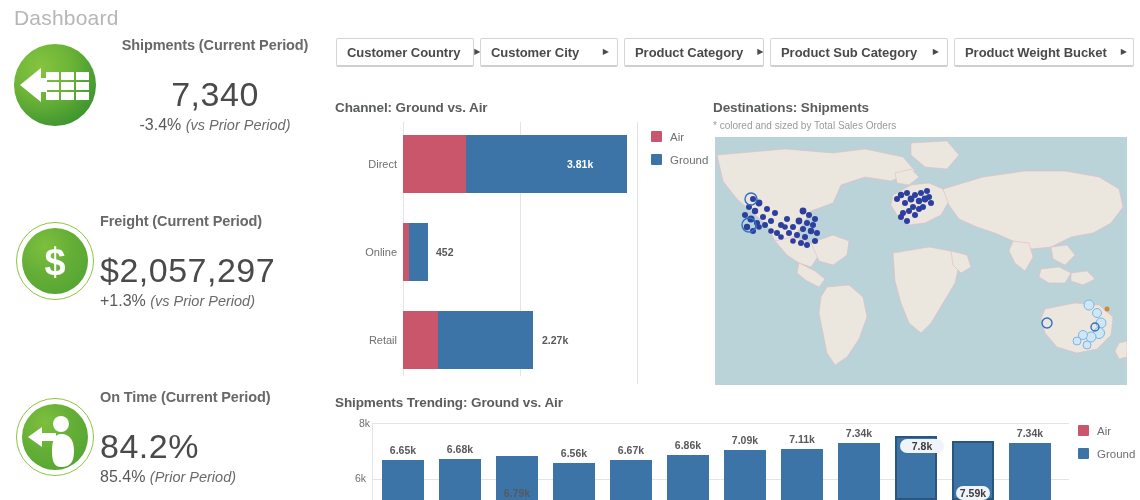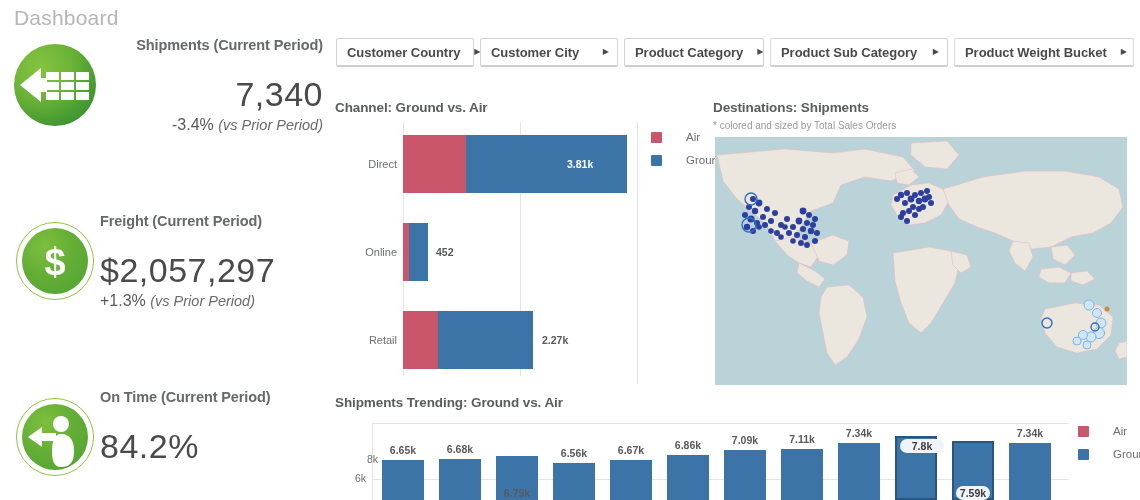--- a/index.html
+++ b/index.html
@@ -32,21 +32,21 @@
     font-size: 34px; color: #4a4a4a; font-weight: 400;
     line-height: 42px; letter-spacing: .5px; margin-top: 19px;
   }
   .kpi-delta { font-size: 16px; color: #59595b; line-height: 20px; }
   .kpi-delta i { font-size: 14.5px; color: #6a6a6c; }
 
   #kpi-shipments { left: 0; top: 36px; }
   #kpi-freight   { left: 0; top: 212px; }
   #kpi-ontime    { left: 0; top: 388px; }
 
-  #kpi-shipments .kpi-text { text-align: right; left: 93px; }
+  #kpi-shipments .kpi-text { text-align: center; left: 100px; }
   #kpi-freight  .kpi-text { left: 100px; }
   #kpi-ontime   .kpi-text { left: 100px; }
 
   
   .circ {
     position: absolute; left: 0; top: 0; width: 82px; height: 82px;
     border-radius: 50%;
   }
   .grad-circle {
     background: radial-gradient(circle at 32% 28%, #86c440 0%, #6cb437 38%, #3f9530 78%, #34862c 100%);
@@ -93,21 +93,21 @@
   .seg-air { background: #c9566b; }
   .seg-ground { background: #3d74a8; }
   .hbar-out-label {
     position: absolute; font-size: 10.5px; font-weight: bold; color: #58595b;
   }
   .hbar-in-label {
     position: absolute; font-size: 10.5px; font-weight: bold; color: #ffffff;
   }
 
   .legend { position: absolute; }
-  .legend-row { display: flex; align-items: center; margin-bottom: 11px; gap: 16px; }
+  .legend-row { display: flex; align-items: flex-start; margin-bottom: 11px; }
   .legend-sw { width: 11px; height: 11px; border-radius: 1px; margin-right: 8px; }
   .legend-lb { font-size: 11.5px; color: #6d6f71; }
 
   
   #map-title { left: 713px; top: 100px; }
   #map-sub { left: 713px; top: 120px; }
   #map-frame {
     left: 715px; top: 137px; width: 412px; height: 248px;
     overflow: hidden; background: #b9d3d8;
   }
@@ -183,20 +183,21 @@
       <div class="inner-circle"></div>
       <svg width="82" height="82" viewBox="0 0 82 82" style="position:absolute;left:0;top:0;">
         <path d="M14 41 L28 31 L28 37 L42 37 L42 45 L28 45 L28 51 Z" fill="#ffffff"></path>
         <circle cx="47" cy="28" r="8" fill="#ffffff"></circle>
         <path d="M47 38 C57 38 60 46 60 55 C60 65 57 71 47 71 C40 71 38 65 38 55 C38 46 40 38 47 38 Z" fill="#ffffff"></path>
       </svg>
     </div>
     <div class="kpi-text">
       <div class="kpi-label">On Time (Current Period)</div>
       <div class="kpi-value">84.2%</div>
+      <div class="kpi-delta"><span>85.4%</span> <i>(Prior Period)</i></div>
     </div>
   </div>
 
   <div id="filters">
     <div class="filter" style="width:138px">
       <span class="lbl">Customer Country</span>
       <span class="arw">▶</span>
     </div>
     <div class="filter" style="width:138px">
       <span class="lbl">Customer City</span>
@@ -375,21 +376,21 @@
         <circle class="mapdot-o" cx="380" cy="190" r="4" fill="#2f6fc4" fill-opacity="0.5"></circle>
         <circle cx="392" cy="172" r="2.5" fill="#d08a3a"></circle>
       </g>
     </svg>
   </div>
 
   <div class="pt panel-title" id="tr-title">Shipments Trending: Ground vs. Air</div>
 
   <div class="pt" style="left:340px; top:415px; width:800px; height:85px;">
 
-    <div class="y-tick" style="left:12px; top:2px;margin-top:36px;">8k</div>
+    <div class="y-tick" style="left:4px; top:2px;">8k</div>
     <div class="y-tick" style="left:0px; top:57px;">6k</div>
 
     <div class="grid-h" style="left:32px; top:8px; width:697px;"></div>
     <div class="grid-h" style="left:32px; top:64px; width:697px;"></div>
     <div class="grid-v" style="left:32px; top:8px; height:77px;"></div>
 
     <div class="vbar" style="left:42px;  top:45px; width:42px; height:40px;"></div>
     <div class="vbar-label" style="left:42px;  top:29px; width:42px;">6.65k</div>
 
     <div class="vbar" style="left:99px;  top:44px; width:42px; height:41px;"></div>

